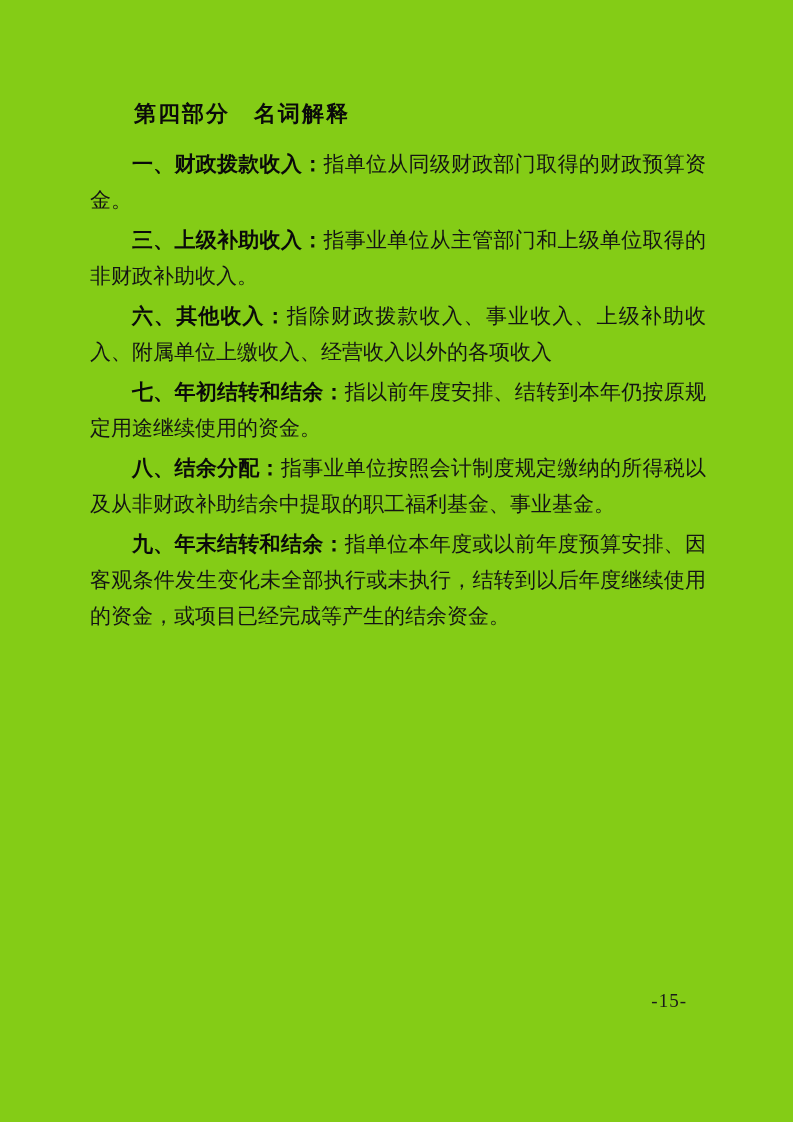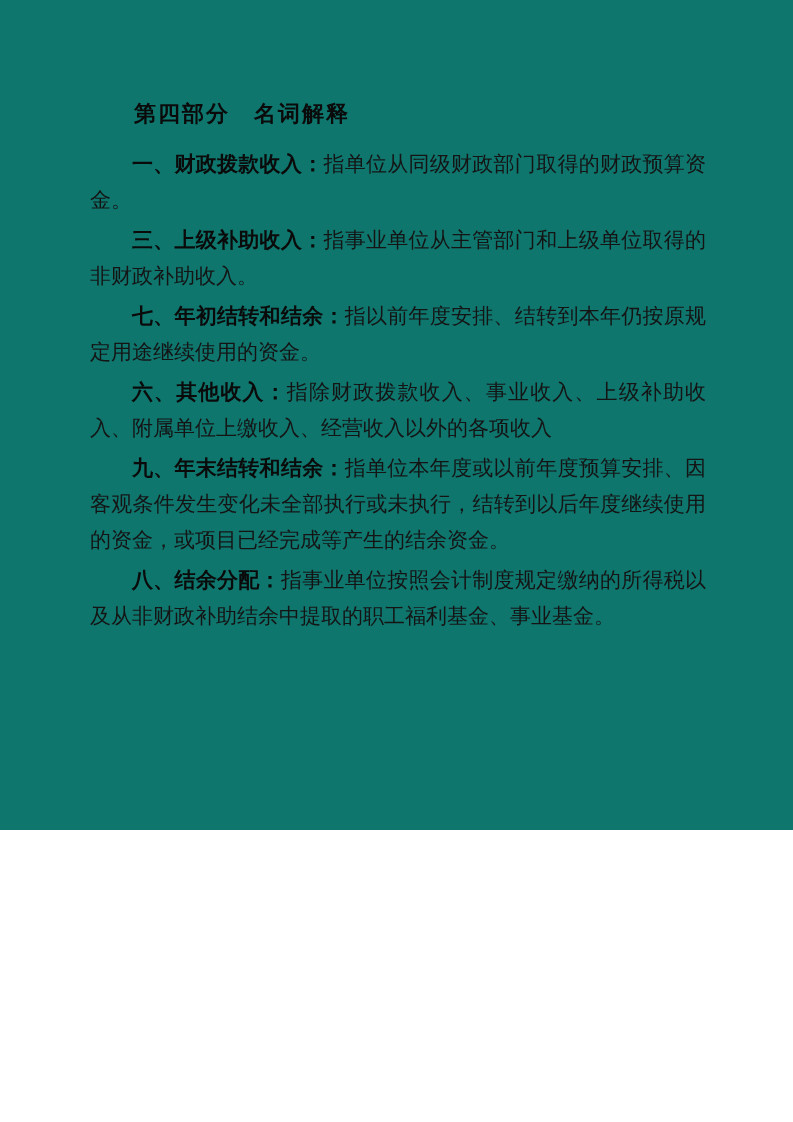--- a/index.html
+++ b/index.html
@@ -3,22 +3,22 @@
 <meta charset="utf-8">
 <style>
   html, body {
     margin: 0;
     padding: 0;
     background: #ffffff;
   }
   .page {
     position: relative;
     width: 793px;
-    height: 830px;
-    background: #0f766e;
+    height: 1122px;
+    background: #84cc16;
     overflow: hidden;
     color: #111111;
   }
   .content {
     position: absolute;
     left: 90px;
     top: 94px;
     width: 616px;
   }
   .heading {
@@ -66,24 +66,24 @@
 
     <h1 class="heading">第四部分　名词解释</h1>
 
     <p class="para"><span class="term">一、财政拨款收入：</span><span class="def">指单位从同级财政部门取得的财政预算资金。</span></p>
 
 
     <p class="para"><span class="term">三、上级补助收入：</span><span class="def">指事业单位从主管部门和上级单位取得的非财政补助收入。</span></p>
 
 
 
+    <p class="para"><span class="term">六、其他收入：</span><span class="def">指除财政拨款收入、事业收入、上级补助收入、附属单位上缴收入、经营收入以外的各项收入</span></p>
+
     <p class="para"><span class="term">七、年初结转和结余：</span><span class="def">指以前年度安排、结转到本年仍按原规定用途继续使用的资金。</span></p>
 
-    <p class="para"><span class="term">六、其他收入：</span><span class="def">指除财政拨款收入、事业收入、上级补助收入、附属单位上缴收入、经营收入以外的各项收入</span></p>
+    <p class="para"><span class="term">八、结余分配：</span><span class="def">指事业单位按照会计制度规定缴纳的所得税以及从非财政补助结余中提取的职工福利基金、事业基金。</span></p>
 
     <p class="para"><span class="term">九、年末结转和结余：</span><span class="def">指单位本年度或以前年度预算安排、因客观条件发生变化未全部执行或未执行，结转到以后年度继续使用的资金，或项目已经完成等产生的结余资金。</span></p>
-
-    <p class="para"><span class="term">八、结余分配：</span><span class="def">指事业单位按照会计制度规定缴纳的所得税以及从非财政补助结余中提取的职工福利基金、事业基金。</span></p>
 
   </div>
 
   <div class="page-number">-15-</div>
 </div>
 
 </body></html>

